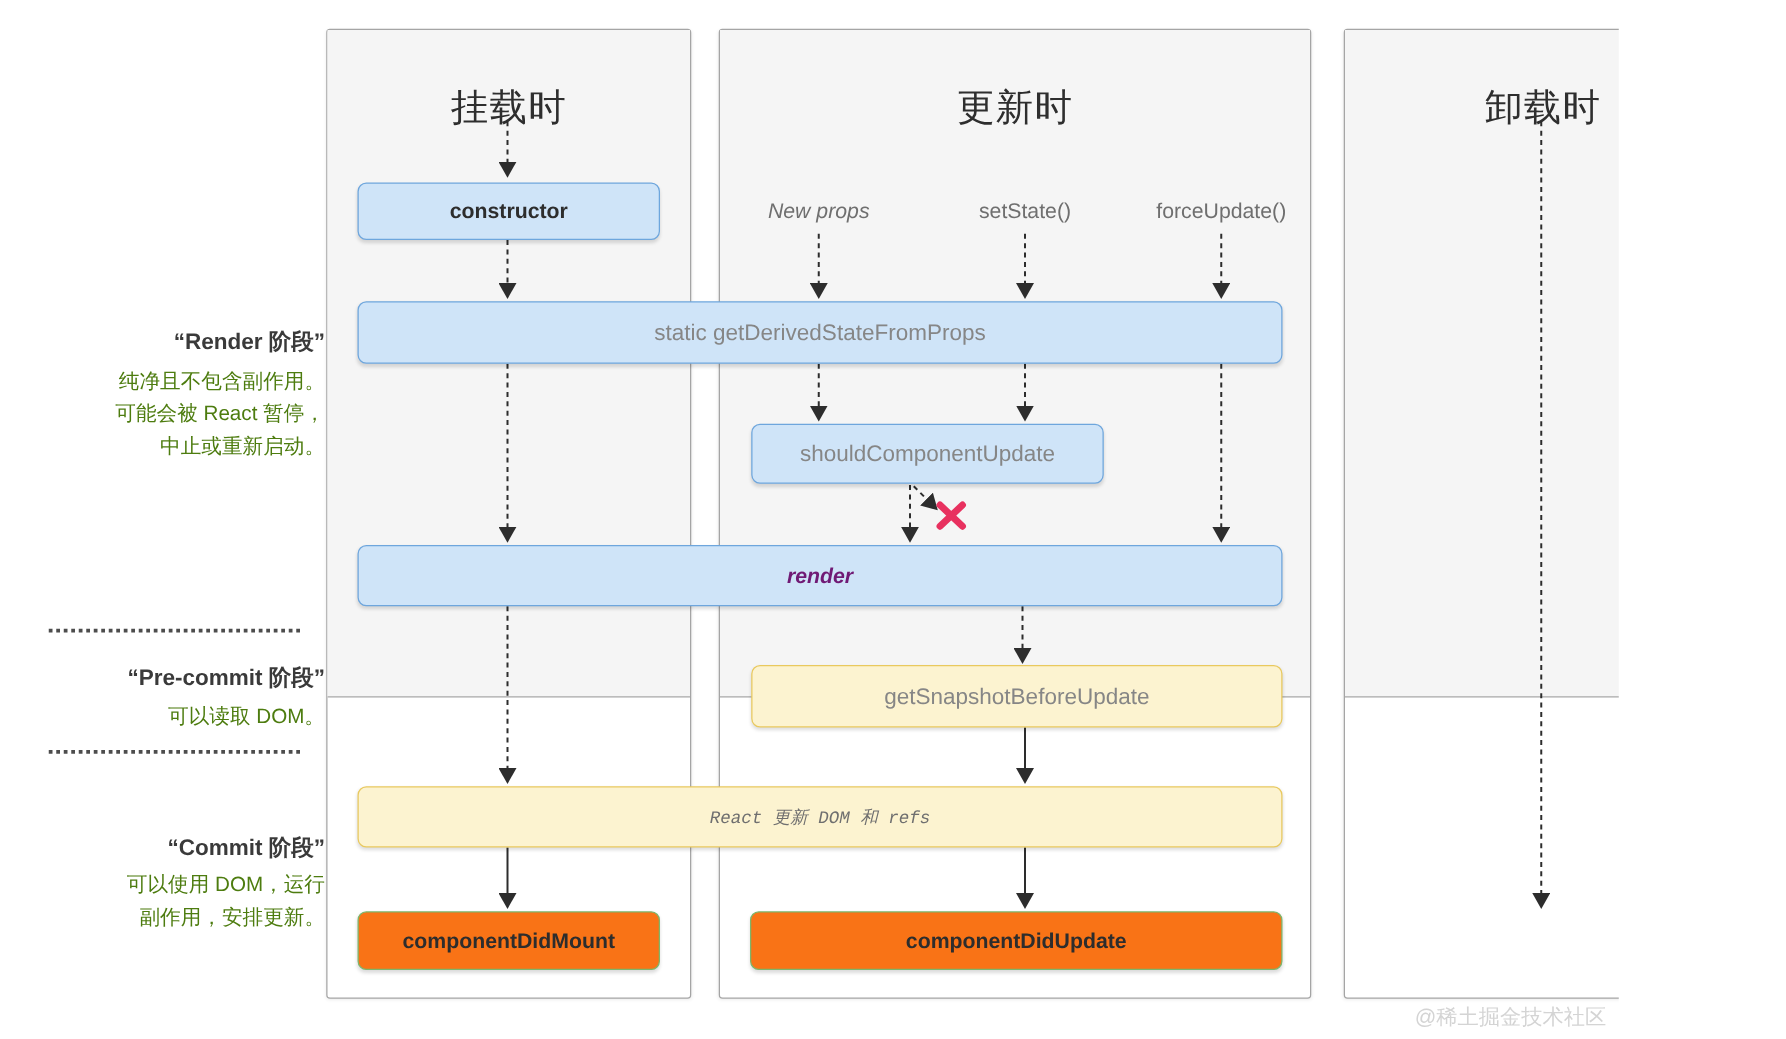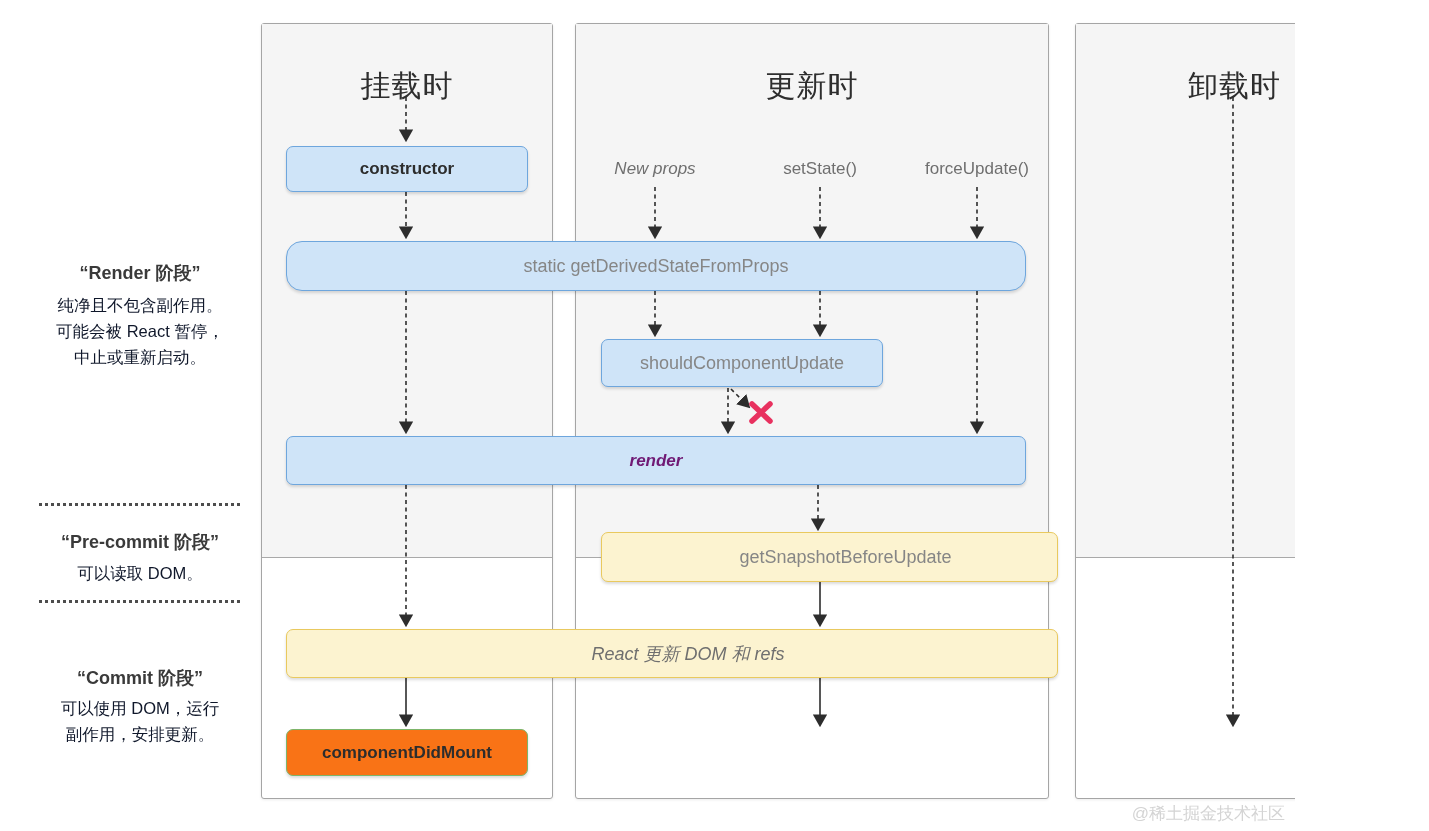--- a/index.html
+++ b/index.html
@@ -14,31 +14,31 @@
     border-bottom:1.5px solid #a9a9a9;}
   .col-title{position:absolute;top:42px;left:0;width:100%;text-align:center;
     font-size:30px;font-weight:500;color:#2e2e2e;letter-spacing:1px;}
   .trigger{position:absolute;top:159px;transform:translateX(-50%);font-size:17px;
     color:#6f6f6f;white-space:nowrap;}
   .trigger.italic{font-style:italic;}
   
   .node{position:absolute;display:flex;align-items:center;justify-content:center;
     border-radius:7px;box-shadow:0 2px 3px rgba(0,0,0,.14);font-size:17px;white-space:nowrap;z-index:3;}
   .blue  {background:#cfe4f8;border:1.5px solid #6ea6dd;}
-  .yellow{background:#fcf3d0;border:1.5px solid #e9c95e;padding-left:32px;}
+  .yellow{background:#fcf3d0;border:1.5px solid #e9c95e;}
   .green {background:#f97316;border:1.5px solid #7db56a;}
   .t-bold  {font-weight:700;color:#2d2d2d;}
   .t-light {font-weight:300;color:#868686;font-size:18px;}
   .t-semi  {font-weight:600;color:#701a75;font-style:italic;}
-  .t-italic{font-weight:300;font-style:italic;color:#6f6f6f;font-size:18px;}
+  .t-italic{font-weight:300;font-style:italic;color:#6f6f6f;font-size:14px;font-family:Liberation Mono, monospace;}
   
-  .phase-title{position:absolute;left:20px;width:240px;text-align:center;
+  .phase-title{position:absolute;left:20px;width:240px;text-align:right;
     font-size:18px;font-weight:600;color:#3a3a3a;}
-  .phase-desc{position:absolute;left:20px;width:240px;text-align:center;
-    font-size:16.5px;line-height:26px;color:#0f172a;}
+  .phase-desc{position:absolute;left:20px;width:240px;text-align:right;
+    font-size:16.5px;line-height:26px;color:#4d7c0f;}
   .dotted-sep{position:absolute;left:39px;width:201px;height:0;
     border-top:3px dotted #4d4d4d;}
   
   #arrows{position:absolute;left:0;top:0;z-index:2;pointer-events:none;}
   .watermark{position:absolute;top:802px;right:10px;font-size:17px;color:#d4d4d4;}
 </style>
 </head>
 <body>
 
 <div id="canvas">
@@ -91,26 +91,27 @@
       <line x1="820" y1="582" x2="820" y2="624" marker-end="url(#ah)"></line>
       <line x1="820" y1="678" x2="820" y2="724" marker-end="url(#ah)"></line>
 
       <line x1="1233" y1="97" x2="1233" y2="724" stroke-dasharray="4 3.5" marker-end="url(#ah)"></line>
     </g>
 
     <path d="M752 404 L770 421 M770 404 L752 421" stroke="#e8315f" stroke-width="5.5" stroke-linecap="round" fill="none"></path>
   </svg>
 
   <div class="node blue t-bold" style="left:286px;top:146px;width:240px;height:44px;">constructor</div>
-  <div class="node blue t-light" style="left:286px;top:241px;width:738px;height:48px;border-radius:16px;">static getDerivedStateFromProps</div>
+  <div class="node blue t-light" style="left:286px;top:241px;width:738px;height:48px;">static getDerivedStateFromProps</div>
   <div class="node blue t-light" style="left:601px;top:339px;width:280px;height:46px;">shouldComponentUpdate</div>
   <div class="node blue t-semi" style="left:286px;top:436px;width:738px;height:47px;">render</div>
   <div class="node yellow t-light" style="left:601px;top:532px;width:423px;height:48px;">getSnapshotBeforeUpdate</div>
   <div class="node yellow t-italic" style="left:286px;top:629px;width:738px;height:47px;">React 更新 DOM 和 refs</div>
   <div class="node green t-bold" style="left:286px;top:729px;width:240px;height:45px;">componentDidMount</div>
+  <div class="node green t-bold" style="left:600px;top:729px;width:424px;height:45px;">componentDidUpdate</div>
 
   <div class="phase-title" style="top:261px;">“Render 阶段”</div>
   <div class="phase-desc" style="top:292px;">
     <div>纯净且不包含副作用。</div>
     <div>可能会被 React 暂停，</div>
     <div>中止或重新启动。</div>
   </div>
 
   <div class="dotted-sep" style="top:503px;"></div>
   <div class="phase-title" style="top:530px;">“Pre-commit 阶段”</div>

